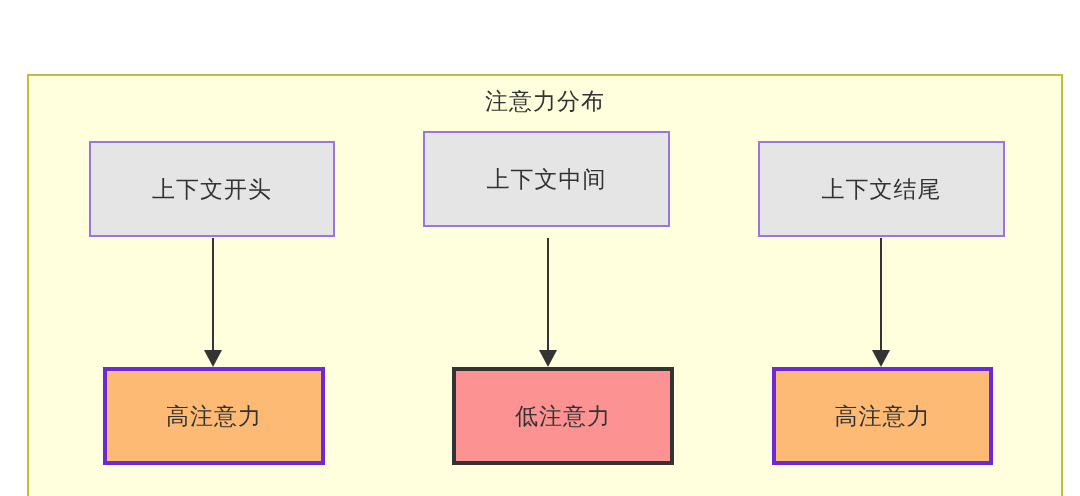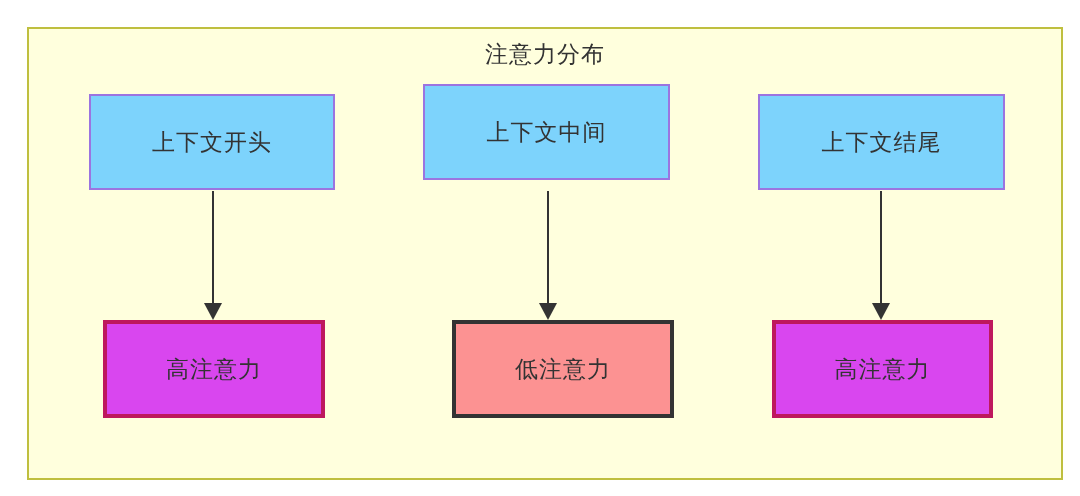--- a/index.html
+++ b/index.html
@@ -12,20 +12,21 @@
     height: 496px;
     font-family: "Liberation Sans", "DejaVu Sans", sans-serif;
     overflow: hidden;
   }
 
   #canvas {
     position: relative;
     width: 1080px;
     height: 420px;
     background: #ffffff;
+    margin-top: 47px;
   }
 
   
   .subgraph {
     position: absolute;
     left: 27px;
     top: 27px;
     width: 1036px;
     height: 453px;
     box-sizing: border-box;
@@ -52,27 +53,27 @@
     display: flex;
     align-items: center;
     justify-content: center;
     font-size: 23px;
     color: #333333;
     letter-spacing: 1px;
     white-space: nowrap;
   }
 
   .node.context {
-    background: #7dd3fc;
+    background: #e5e5e5;
     border: 2px solid #9b74e0;
   }
 
   .node.attn-high {
-    background: #d946ef;
-    border: 4px solid #be185d;
+    background: #fdba74;
+    border: 4px solid #6d28d9;
   }
 
   .node.attn-low {
     background: #fc9292;
     border: 4px solid #333333;
   }
 
   
   .ctx-1 { left: 89px;  top: 94px; width: 246px; height: 96px; }
   .ctx-2 { left: 423px; top: 84px; width: 247px; height: 96px; }

